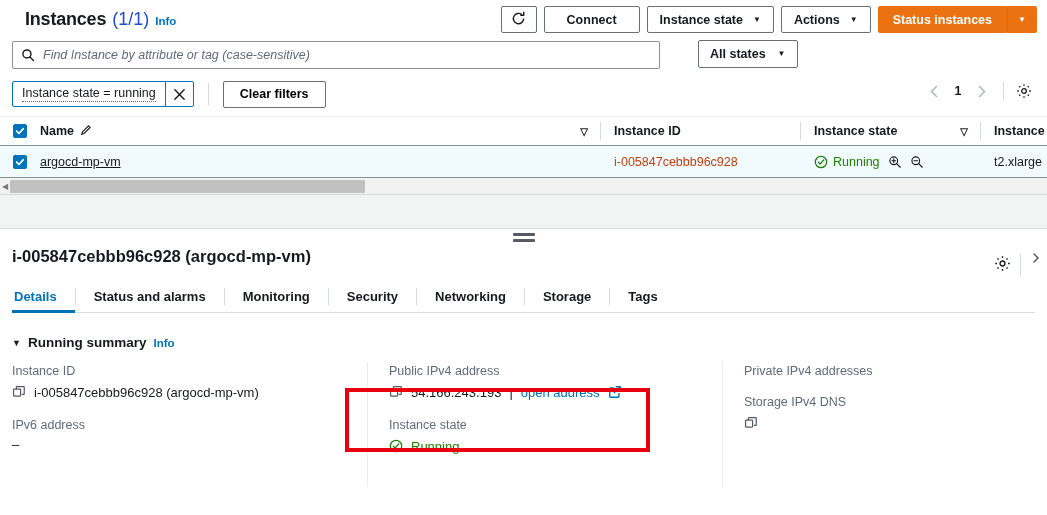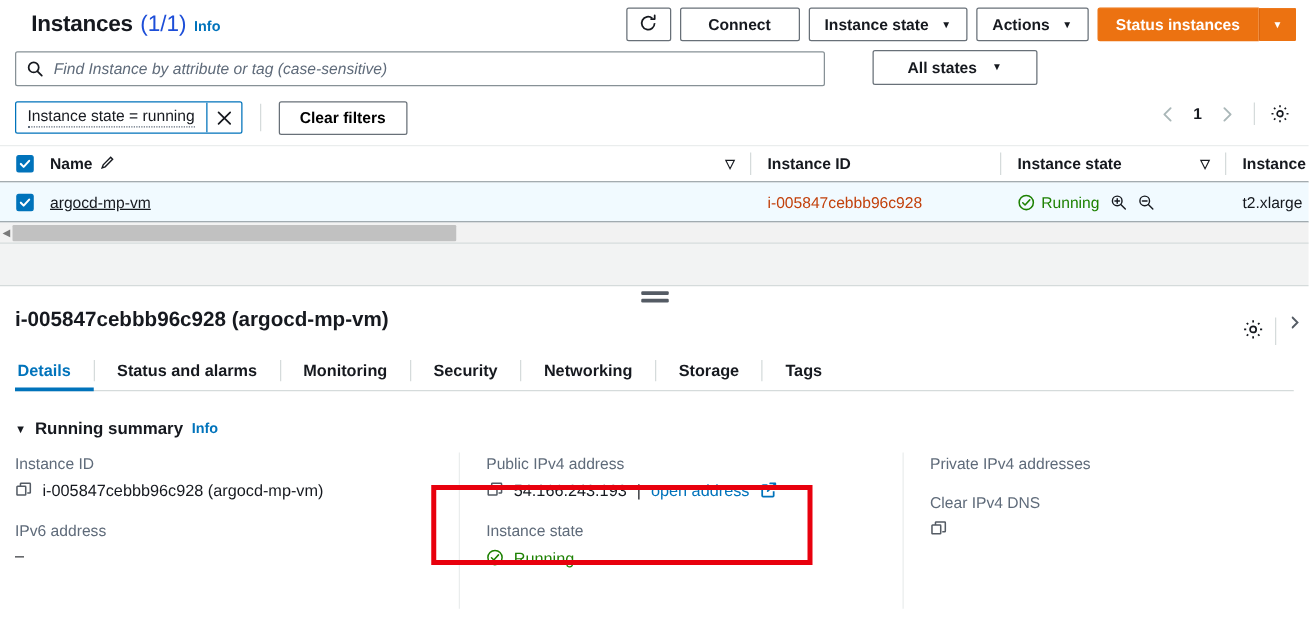--- a/index.html
+++ b/index.html
@@ -106,21 +106,21 @@
   .states-select {
     position: absolute;
     left: 686px; top: 0;
     height: 28px;
     border: 1px solid #687078;
     border-radius: 2px;
     background: #fff;
     display: inline-flex;
     align-items: center;
     gap: 12px;
-    padding: 0 27px;
+    padding: 0 11px;
     font-size: 12.5px;
     font-weight: bold;
     cursor: pointer;
   }
 
   
   .filter-row {
     position: relative;
     height: 34px;
     margin: 7px 12px 0 12px;
@@ -669,21 +669,21 @@
           </div>
         </div>
       </div>
 
       <div class="sumcol sumcol-3">
         <span class="vline"></span>
         <div class="field">
           <div class="flabel">Private IPv4 addresses</div>
         </div>
         <div class="field">
-          <div class="flabel">Clear IPv4 DNS</div>
+          <div class="flabel">Storage IPv4 DNS</div>
           <div class="fvalue">
             <span class="copy-icon">
               <svg width="14" height="14" viewBox="0 0 16 16" fill="none" stroke="#545b64" stroke-width="1.4">
                 <rect x="1.8" y="4.6" width="8" height="8" rx="0.6"></rect>
                 <path d="M5 4.6V2.4a.6.6 0 0 1 .6-.6h7.8a.6.6 0 0 1 .6.6v7.8a.6.6 0 0 1-.6.6h-2.2"></path>
               </svg>
             </span>
           </div>
         </div>
       </div>

